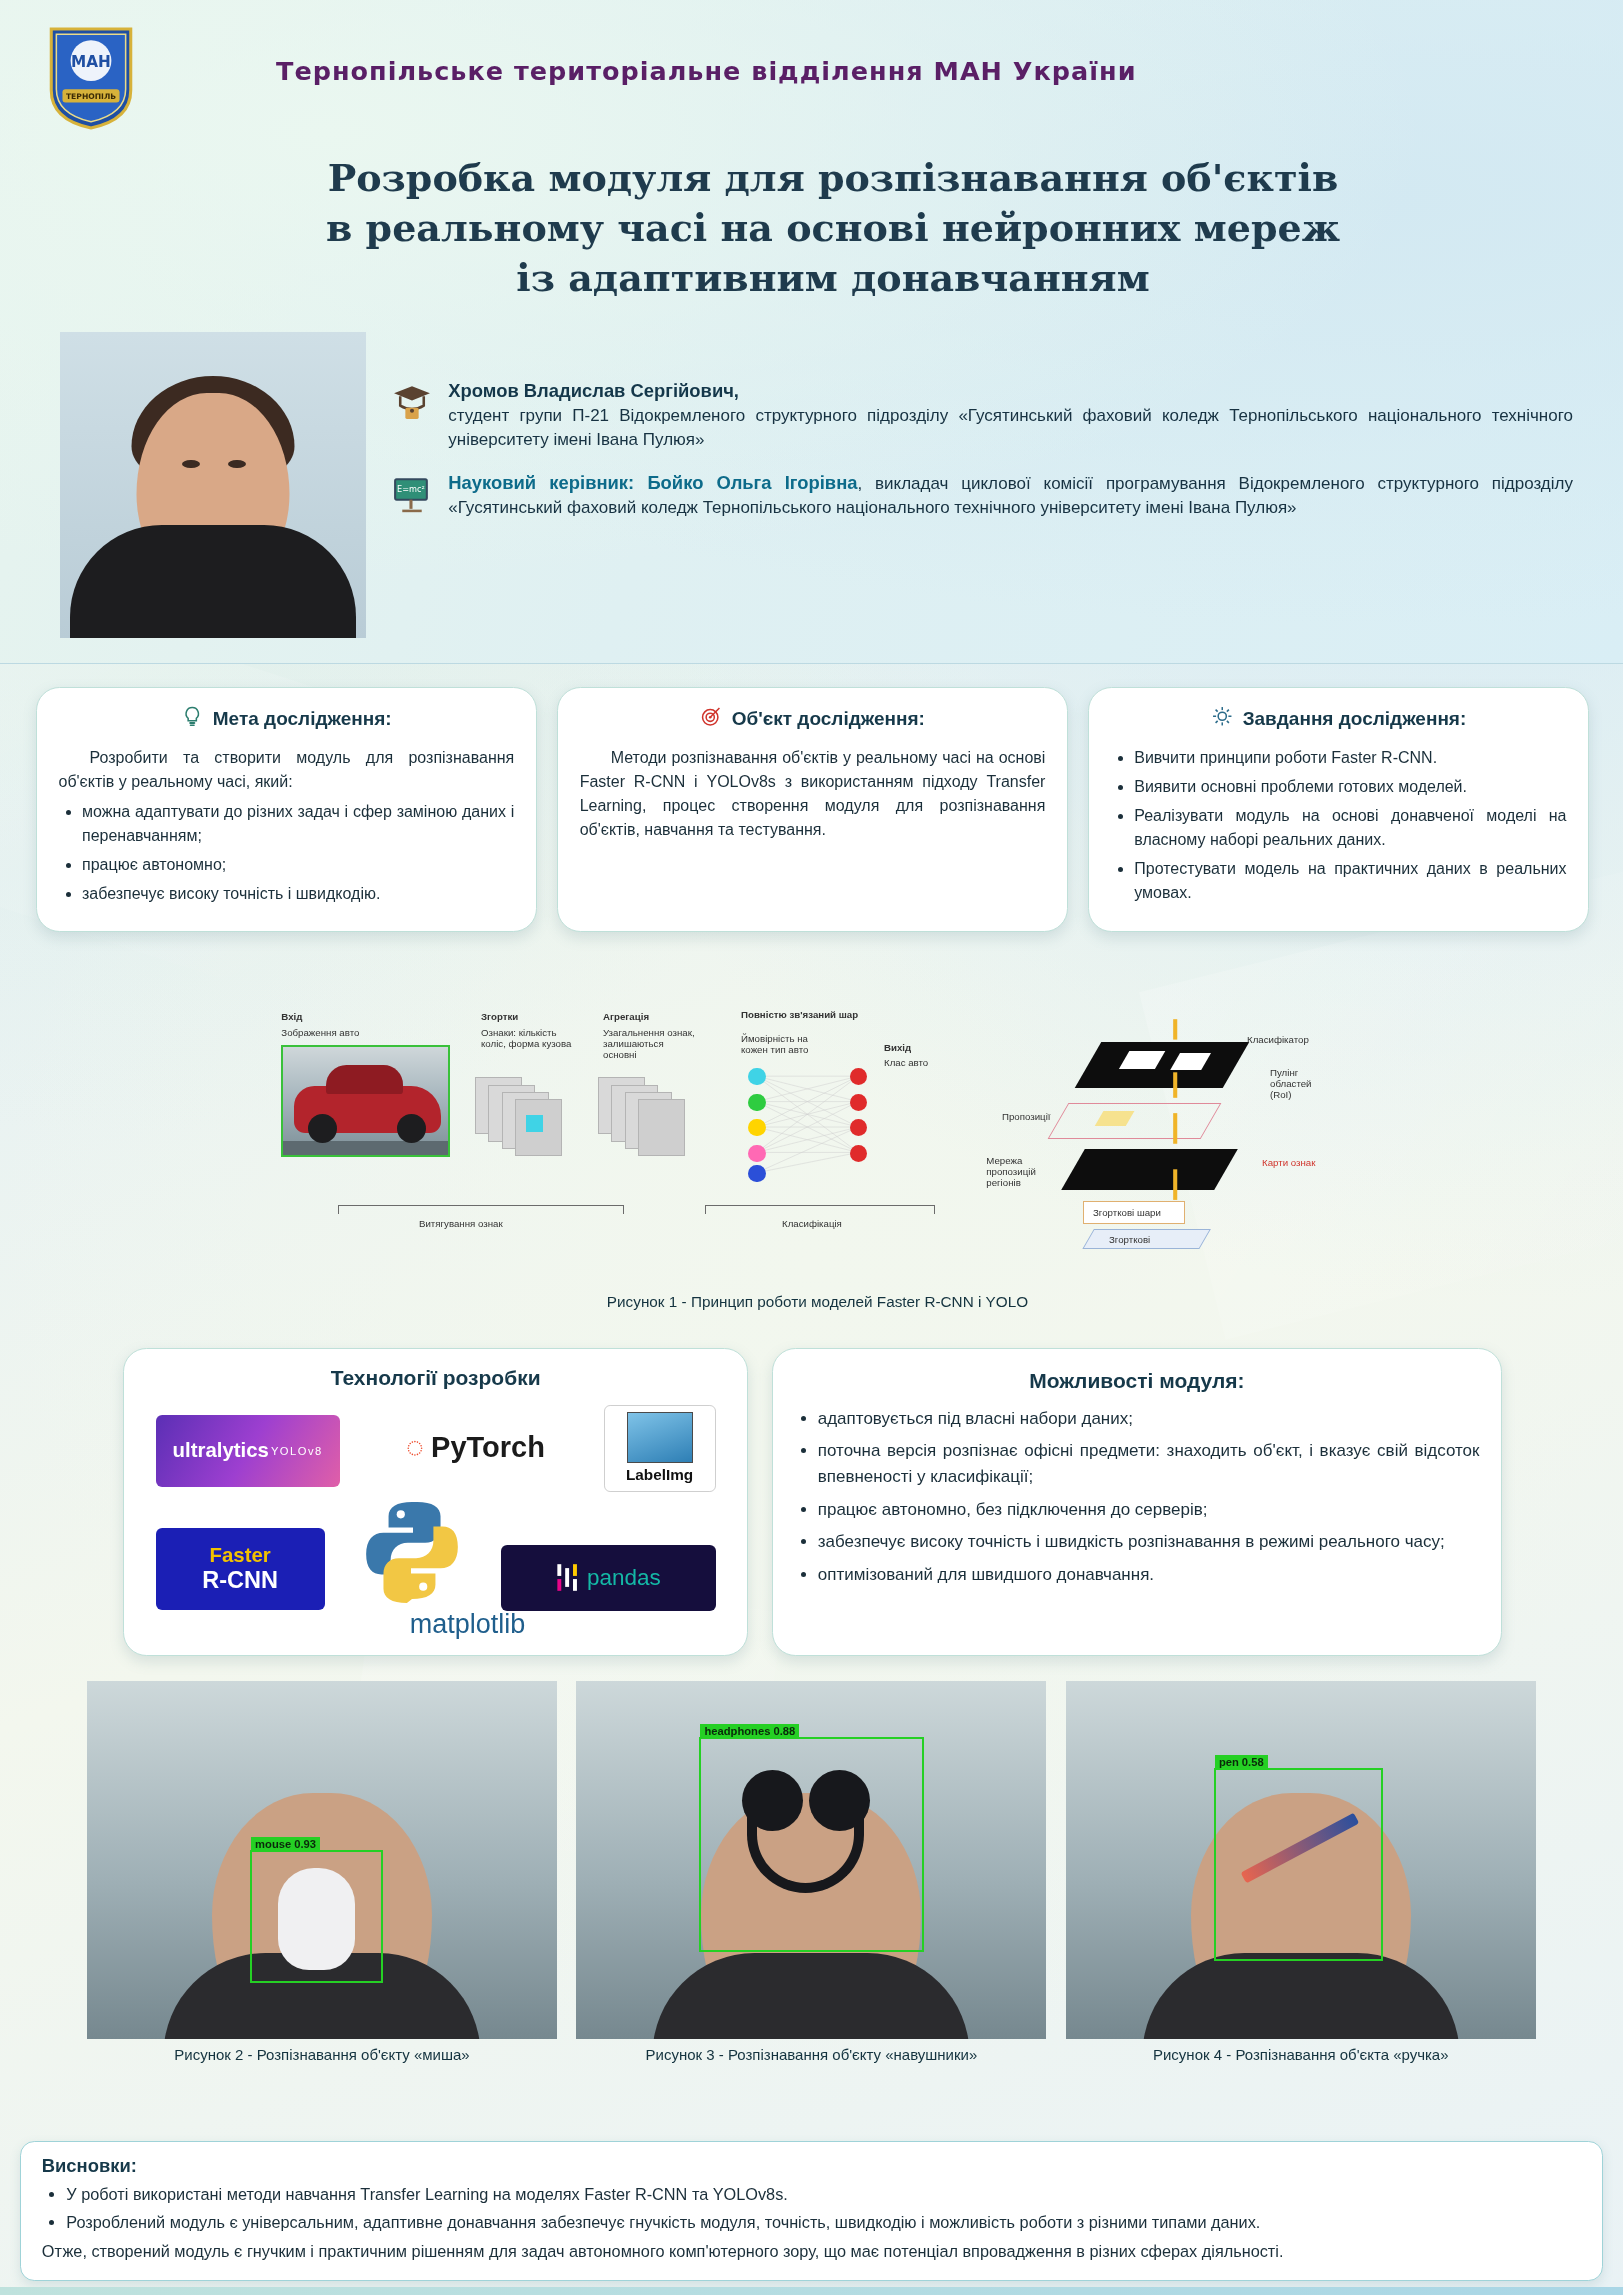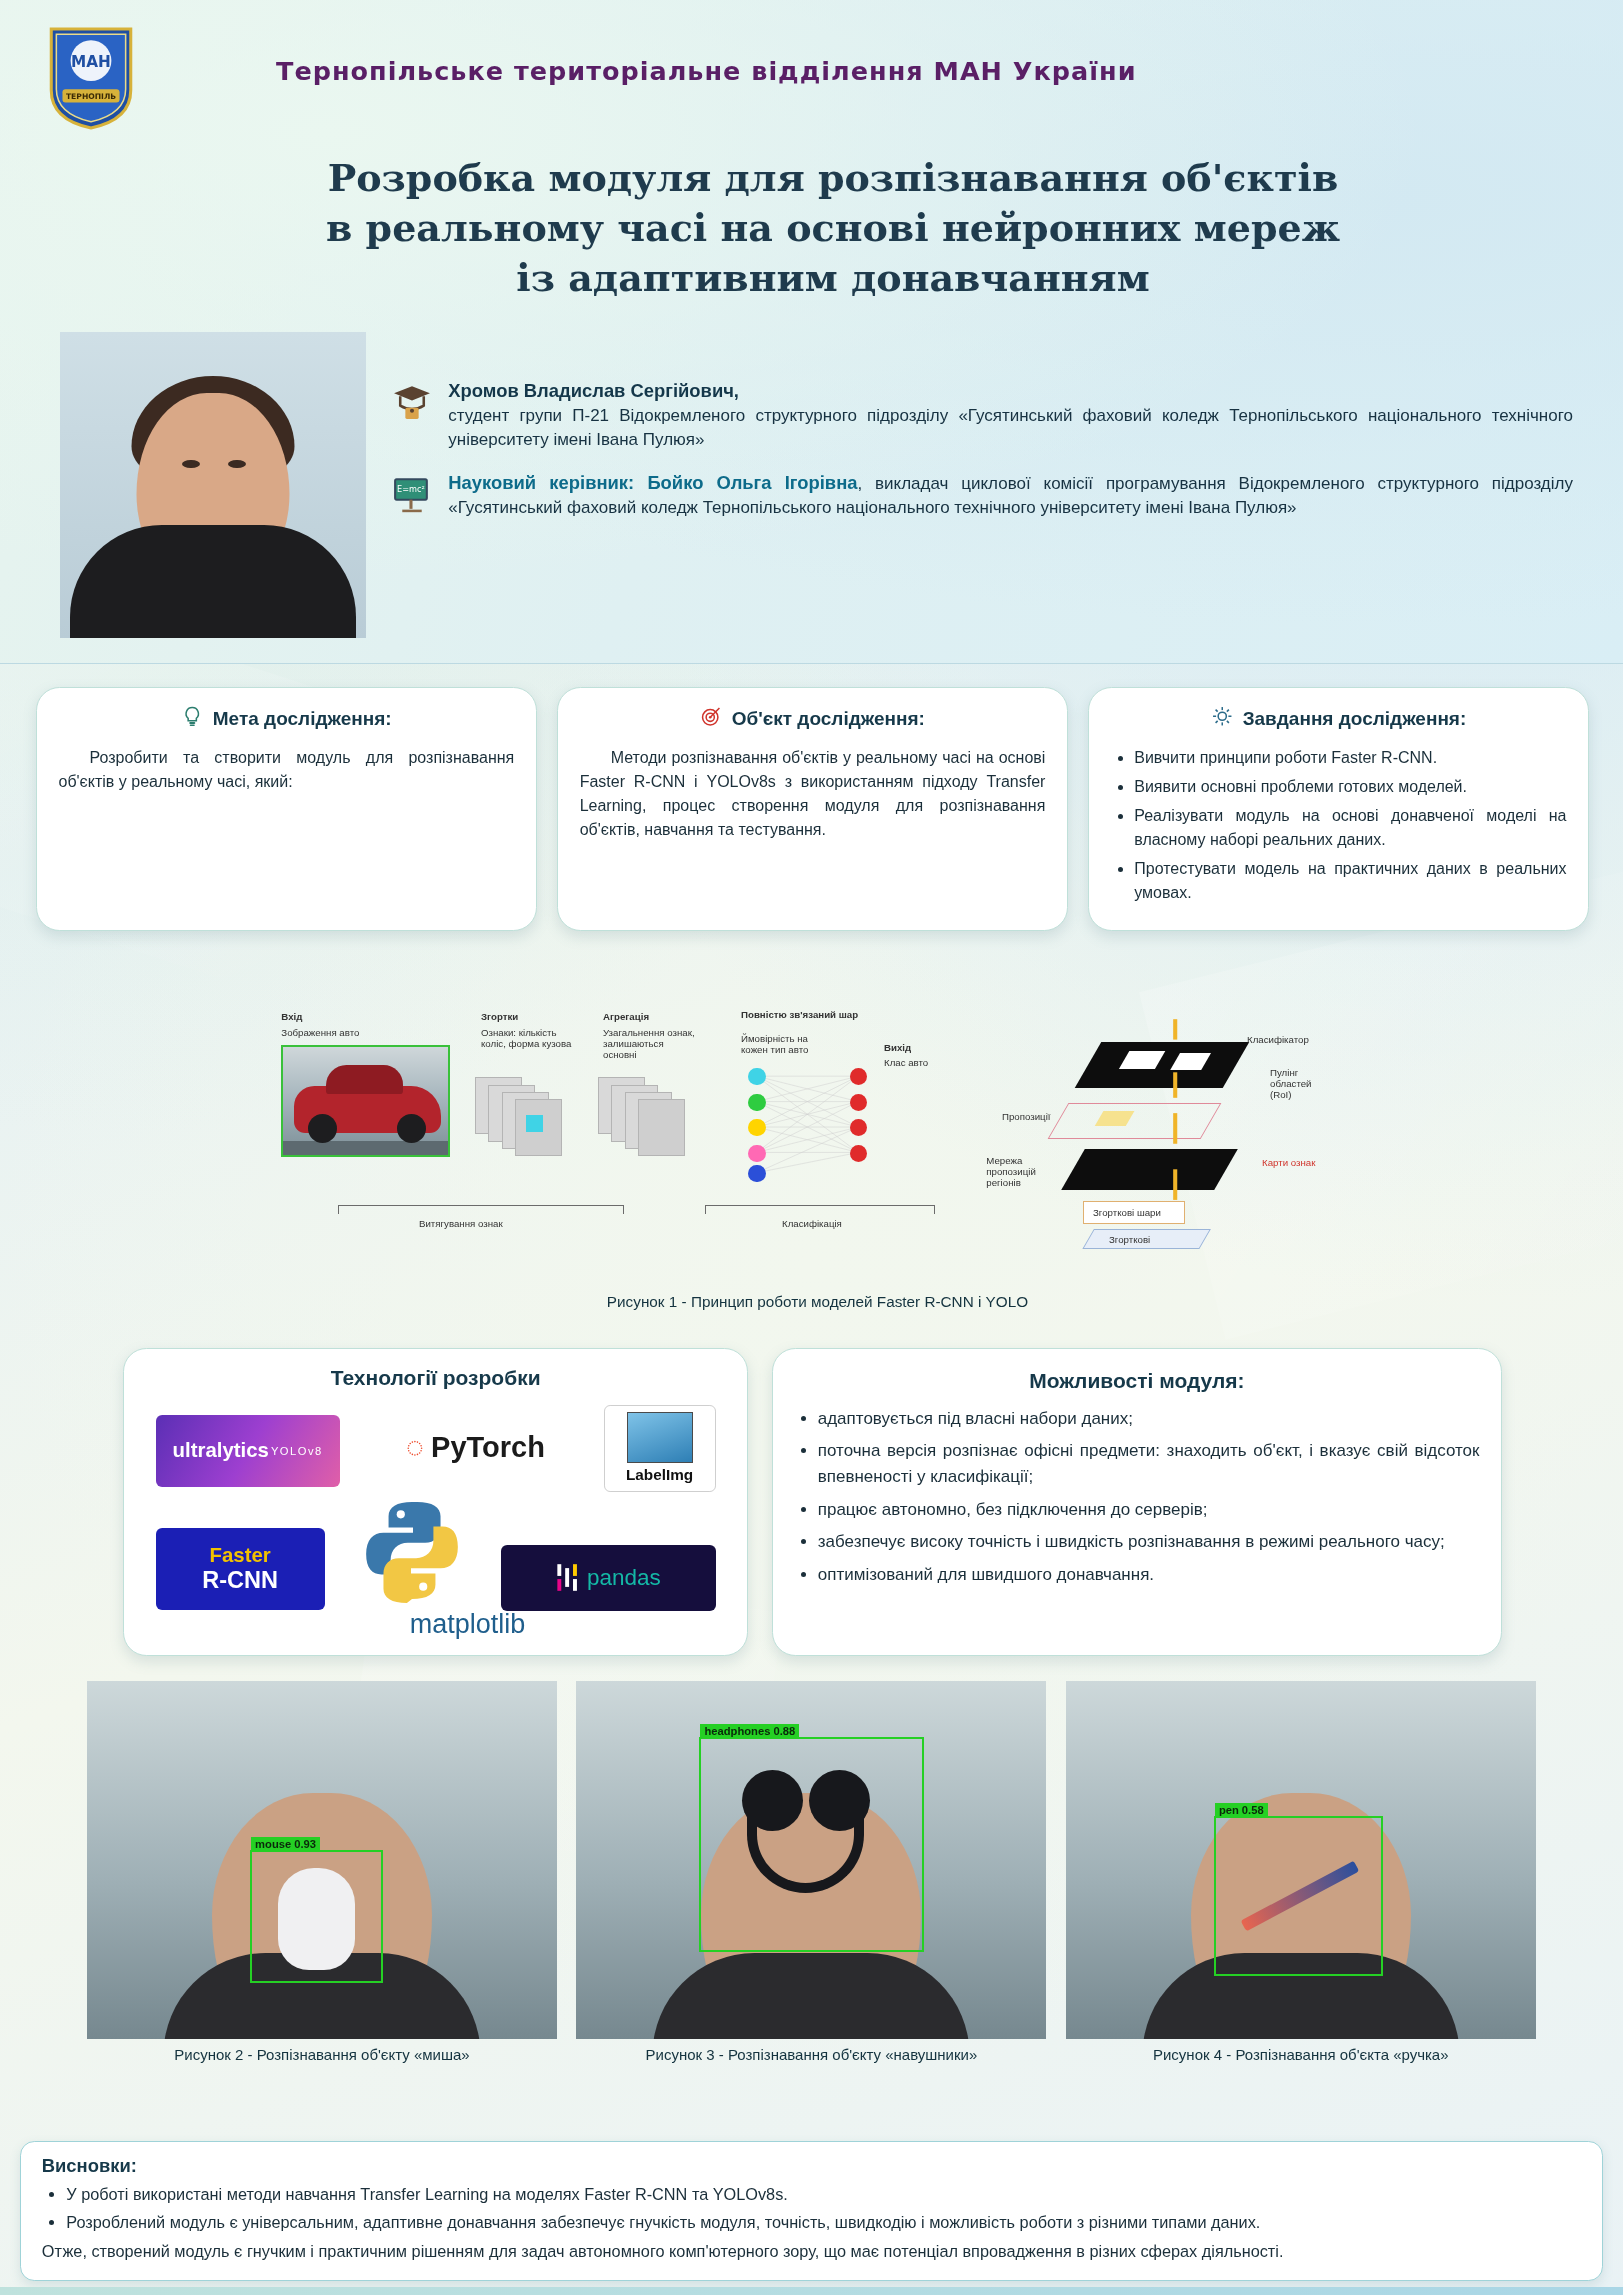--- a/index.html
+++ b/index.html
@@ -319,20 +319,25 @@
         <span>
           <svg viewBox="0 0 44 44" xmlns="http://www.w3.org/2000/svg">
             <path d="M22 5 a12 12 0 0 1 8 21 v5 h-16 v-5 a12 12 0 0 1 8 -21z" fill="none" stroke="#2b7d6e" stroke-width="3"></path>
             <rect x="16" y="33" width="12" height="4" rx="2" fill="#2b7d6e"></rect>
             <rect x="17" y="38" width="10" height="3" rx="1.5" fill="#2b7d6e"></rect>
           </svg>
         </span>
         <span>Мета дослідження:</span>
       </div>
       <p>Розробити та створити модуль для розпізнавання об'єктів у реальному часі, який:</p>
+      <ul>
+        <li>можна адаптувати до різних задач і сфер заміною даних і перенавчанням;</li>
+        <li>працює автономно;</li>
+        <li>забезпечує високу точність і швидкодію.</li>
+      </ul>
     </div>
 
     <div class="card c2">
       <div class="card-title">
         <span>
           <svg viewBox="0 0 44 44" xmlns="http://www.w3.org/2000/svg">
             <circle cx="20" cy="24" r="15" fill="none" stroke="#d0342c" stroke-width="3"></circle>
             <circle cx="20" cy="24" r="8" fill="none" stroke="#d0342c" stroke-width="3"></circle>
             <circle cx="20" cy="24" r="2.5" fill="#d0342c"></circle>
             <path d="M20 24 L38 6" stroke="#d0342c" stroke-width="3"></path>
@@ -566,21 +571,21 @@
       </div>
       <div class="photo-cap">Рисунок 3 - Розпізнавання об'єкту «навушники»</div>
     </div>
 
     <div class="photo-col">
       <div class="photo">
         <div class="wall"></div>
         <div class="hairp"></div>
         <div class="person"></div>
         <div class="shirt"></div>
-        <div class="bbox" style="left:148px; top:87px; width:169px; height:160px;margin-top:48px;">
+        <div class="bbox" style="left:148px; top:87px; width:169px; height:193px;">
           <span class="tag">pen 0.58</span>
           <div class="obj-pen" style="left:20.4px; top:72px;"></div>
         </div>
       </div>
       <div class="photo-cap">Рисунок 4 - Розпізнавання об'єкта «ручка»</div>
     </div>
   </div>
 
   <div class="conclusions">
     <h4>Висновки:</h4>

